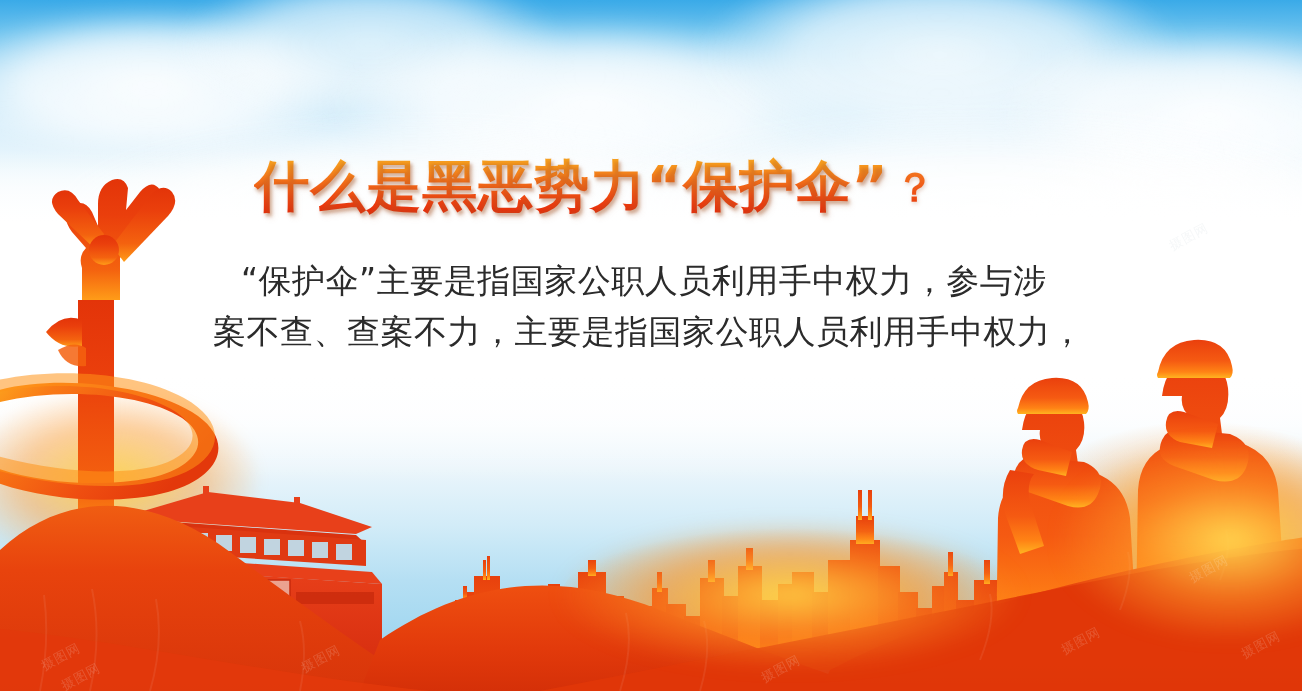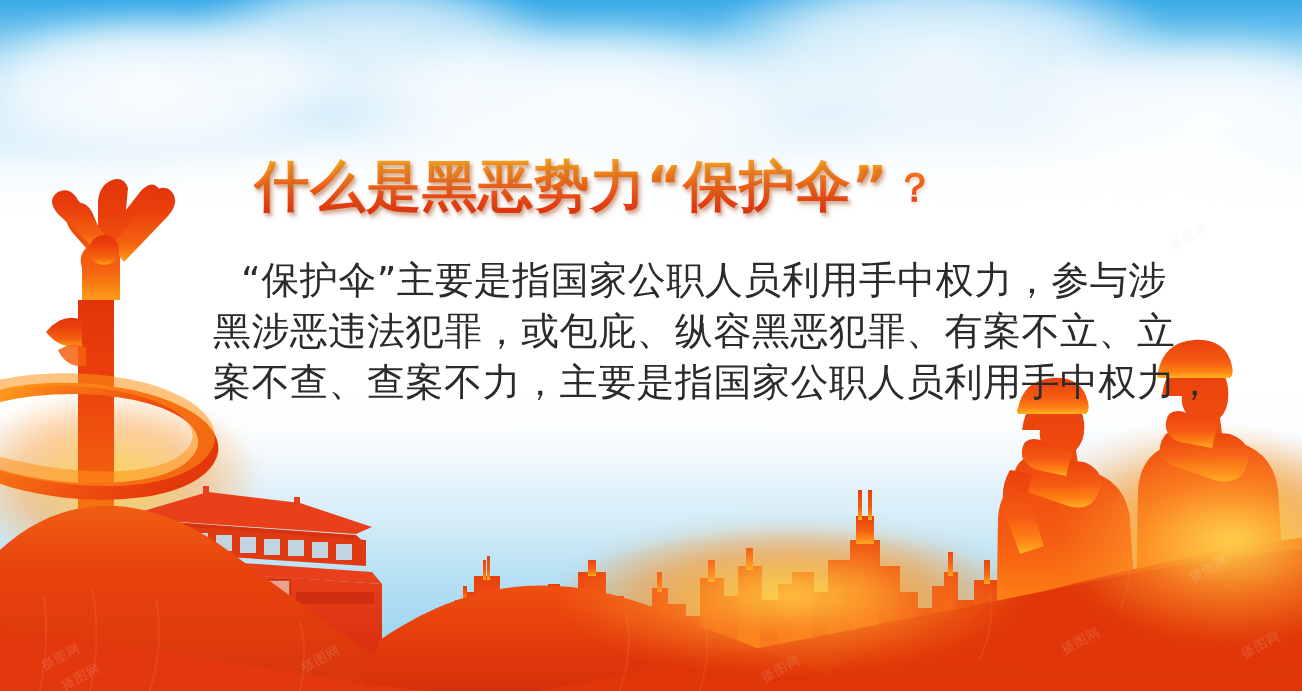--- a/index.html
+++ b/index.html
@@ -138,21 +138,21 @@
     -webkit-text-fill-color: transparent;
     filter: drop-shadow(1px 2px 2px rgba(160,80,40,0.28));
   }
 
   .body-text {
     position: absolute;
     left: 213px;
     top: 243px;
     width: 895px;
     font-family: "DejaVu Sans", "Liberation Sans", sans-serif;
-    font-size: 38px;
+    font-size: 33px;
     line-height: 51px;
     color: #2b2b2b;
     letter-spacing: 0.5px;
   }
   .body-text p {
     margin: 0;
     white-space: nowrap;
   }
   .body-text p.indent { text-indent: 28px; }
 
@@ -430,21 +430,20 @@
   <div class="glow-right"></div>
 
   <div class="content">
 
     <div class="title">
       <span class="t-main">什么是黑恶势力“保护伞”</span><span class="t-q">？</span>
     </div>
 
     <div class="body-text">
       <p class="indent">“保护伞”主要是指国家公职人员利用手中权力，参与涉</p>
-      <p>黑涉恶违法犯罪，或包庇、纵容黑恶犯罪、有案不立、立</p>
       <p>案不查、查案不力，主要是指国家公职人员利用手中权力，</p>
     </div>
   </div>
 
   <div class="wm dark" style="left:1168px; top:228px;">摄图网</div>
   <div class="wm" style="left:1188px; top:560px;">摄图网</div>
   <div class="wm" style="left:1240px; top:636px;">摄图网</div>
   <div class="wm" style="left:1060px; top:632px;">摄图网</div>
   <div class="wm" style="left:760px;  top:660px;">摄图网</div>
   <div class="wm" style="left:300px;  top:650px;">摄图网</div>

